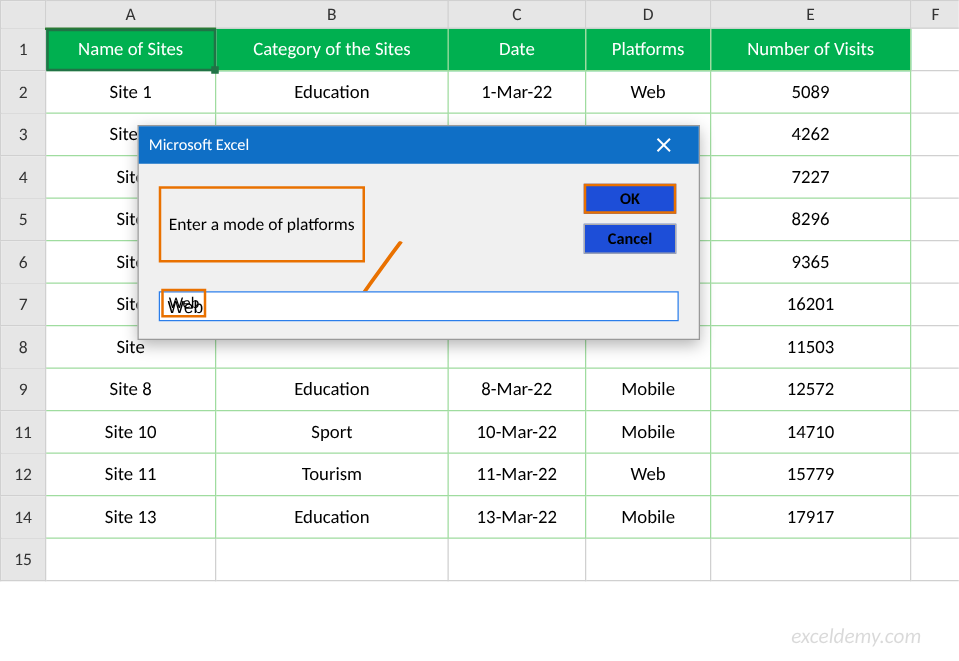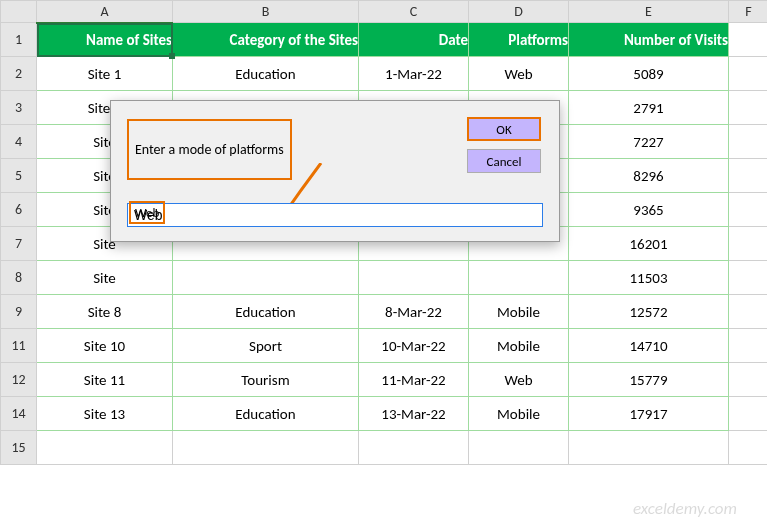--- a/index.html
+++ b/index.html
@@ -2,34 +2,34 @@
 <html><head>
 <meta charset="utf-8">
 <style>
   * { box-sizing: border-box; margin: 0; padding: 0; }
   body { font-family: Calibri, Arial, sans-serif; font-size: 15px; background: #fff; position: relative; width: 767px; height: 529px; overflow: hidden; }
   table { border-collapse: collapse; width: 100%; table-layout: fixed; }
   td, th { border: 1px solid #d0d0d0; height: 34px; text-align: center; vertical-align: middle; font-weight: 400; }
   .row-head-col { width: 36px; background: #e6e6e6; color: #333; font-size: 14px; position: sticky; left: 0; }
   .col-head-row td, .col-head-row th { background: #e6e6e6; color: #333; font-size: 14px; height: 22px; }
   .selected-col { background: #d8d8d8; border-bottom: 2px solid #2e7d32; }
-  .header-cell { background: #00b050; color: #fff; font-weight: 700; border: 1px solid #9fdc9f; text-align: right; }
+  .header-cell { background: #00b050; color: #fff; font-weight: 400; border: 1px solid #9fdc9f; }
   .data-cell { border: 1px solid #9fdc9f; }
   .active-cell { outline: 2px solid #217346; outline-offset: -2px; position: relative; }
   .active-cell::after { content: ""; position: absolute; right: -3px; bottom: -3px; width: 6px; height: 6px; background: #217346; }
   .overlay { position: absolute; inset: 0; pointer-events: none; }
   .dialog { position: absolute; left: 110px; top: 100px; width: 450px; background: #f0f0f0; border: 1px solid #999; box-shadow: 0 4px 12px rgba(0,0,0,0.3); pointer-events: auto; }
   .titlebar { background: #0f6fc6; color: #fff; display: flex; align-items: center; height: 30px; padding: 0 8px; font-size: 13px; }
   .titlebar-spacer { flex: 1; }
   .close-btn { width: 40px; height: 30px; display: flex; align-items: center; justify-content: center; color: #fff; }
   .close-btn svg { width: 14px; height: 14px; }
   .dlg-body { padding: 18px 16px 12px; position: relative; min-height: 140px; }
   .prompt-text { display: inline-block; border: 2px solid #e97100; padding: 20px 6px; font-size: 14px; }
   .btn-col { position: absolute; right: 18px; top: 16px; display: flex; flex-direction: column; gap: 8px; }
-  .dlg-btn { width: 74px; height: 24px; background: #c4b5fd; border: 1px solid #adadad; font-size: 13px; display: flex; align-items: center; justify-content: center; }
+  .dlg-btn { width: 74px; height: 24px; background: #1d4ed8; border: 1px solid #adadad; font-size: 13px; display: flex; align-items: center; justify-content: center; font-weight: bold; }
   .dlg-btn.primary { border: 2px solid #e97100; }
   .dlg-input-wrap { position: absolute; left: 16px; right: 16px; bottom: 14px; }
   .dlg-input { width: 100%; height: 24px; border: 1px solid #2b7de9; padding: 2px 6px; font-size: 14px; background: #fff; }
   .input-val-box { position: absolute; left: 2px; top: -2px; border: 2px solid #e97100; padding: 2px 4px; font-size: 13px; background: transparent; pointer-events: none; }
   .arrow-svg { position: absolute; left: 170px; top: 62px; width: 90px; height: 100px; pointer-events: none; }
   .watermark { position: absolute; right: 30px; bottom: 10px; color: rgba(0,0,0,0.15); font-size: 17px; font-style: italic; margin-top: 31px; }
 </style>
 </head>
 <body>
 
@@ -72,21 +72,21 @@
         <td class="data-cell">Web</td>
         <td class="data-cell">5089</td>
         <td></td>
       </tr>
       <tr>
         <th class="row-head-col">3</th>
         <td class="data-cell">Site 2</td>
         <td class="data-cell"></td>
         <td class="data-cell"></td>
         <td class="data-cell"></td>
-        <td class="data-cell">2791</td>
+        <td class="data-cell">4262</td>
         <td></td>
       </tr>
       <tr>
         <th class="row-head-col">4</th>
         <td class="data-cell">Site</td>
         <td class="data-cell"></td>
         <td class="data-cell"></td>
         <td class="data-cell"></td>
         <td class="data-cell">7227</td>
         <td></td>
@@ -170,20 +170,30 @@
         <td></td>
         <td></td>
         <td></td>
         <td></td>
       </tr>
     </tbody>
 </table>
 
 <div class="overlay">
   <div class="dialog">
+    <div class="titlebar">
+      <span>Microsoft Excel</span>
+      <span class="titlebar-spacer"></span>
+      <span class="close-btn">
+        <svg viewBox="0 0 14 14">
+            <line x1="2" y1="2" x2="12" y2="12" stroke="#fff" stroke-width="1.6"></line>
+            <line x1="12" y1="2" x2="2" y2="12" stroke="#fff" stroke-width="1.6"></line>
+          </svg>
+      </span>
+    </div>
     <div class="dlg-body">
       <span class="prompt-text">Enter a mode of platforms</span>
       <svg class="arrow-svg" viewBox="0 0 90 100">
         <path d="M40 0 Q10 40 -20 85" fill="none" stroke="#e97100" stroke-width="3"></path>
         <polygon points="-30,92 -12,78 -18,95" fill="#e97100"></polygon>
       </svg>
       <div class="btn-col">
         <div class="dlg-btn primary">OK</div>
         <div class="dlg-btn">Cancel</div>
       </div>

